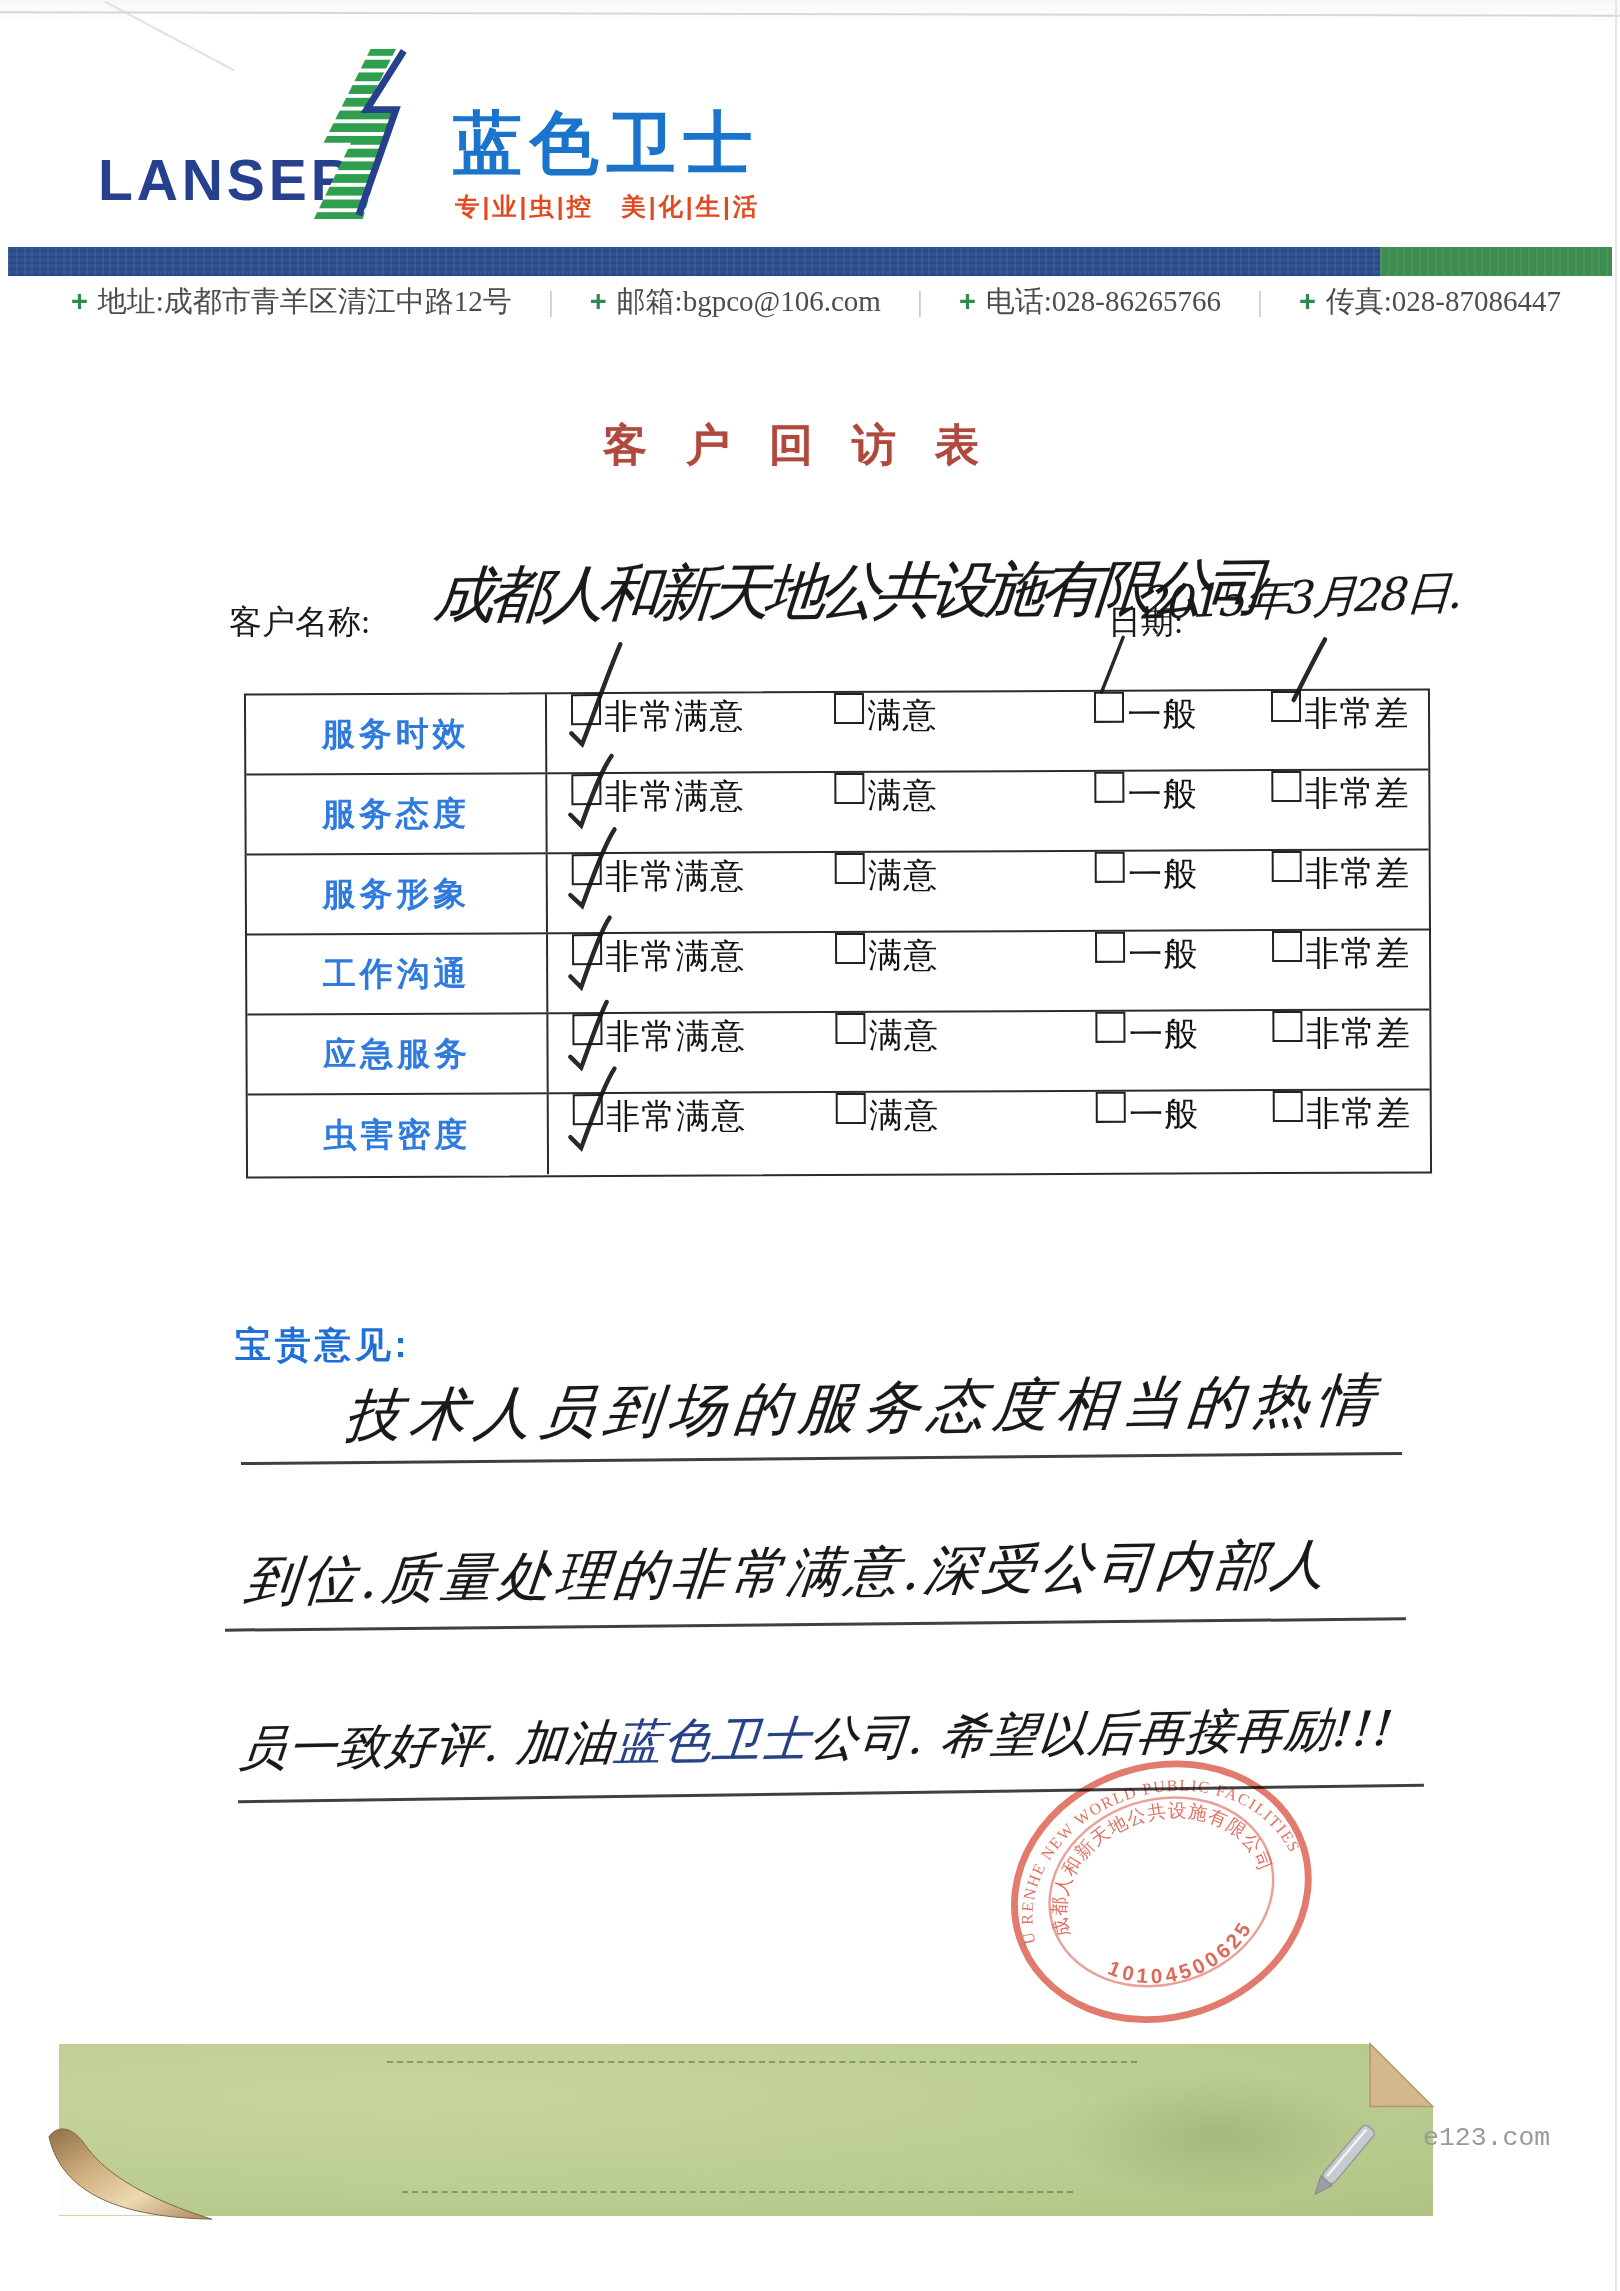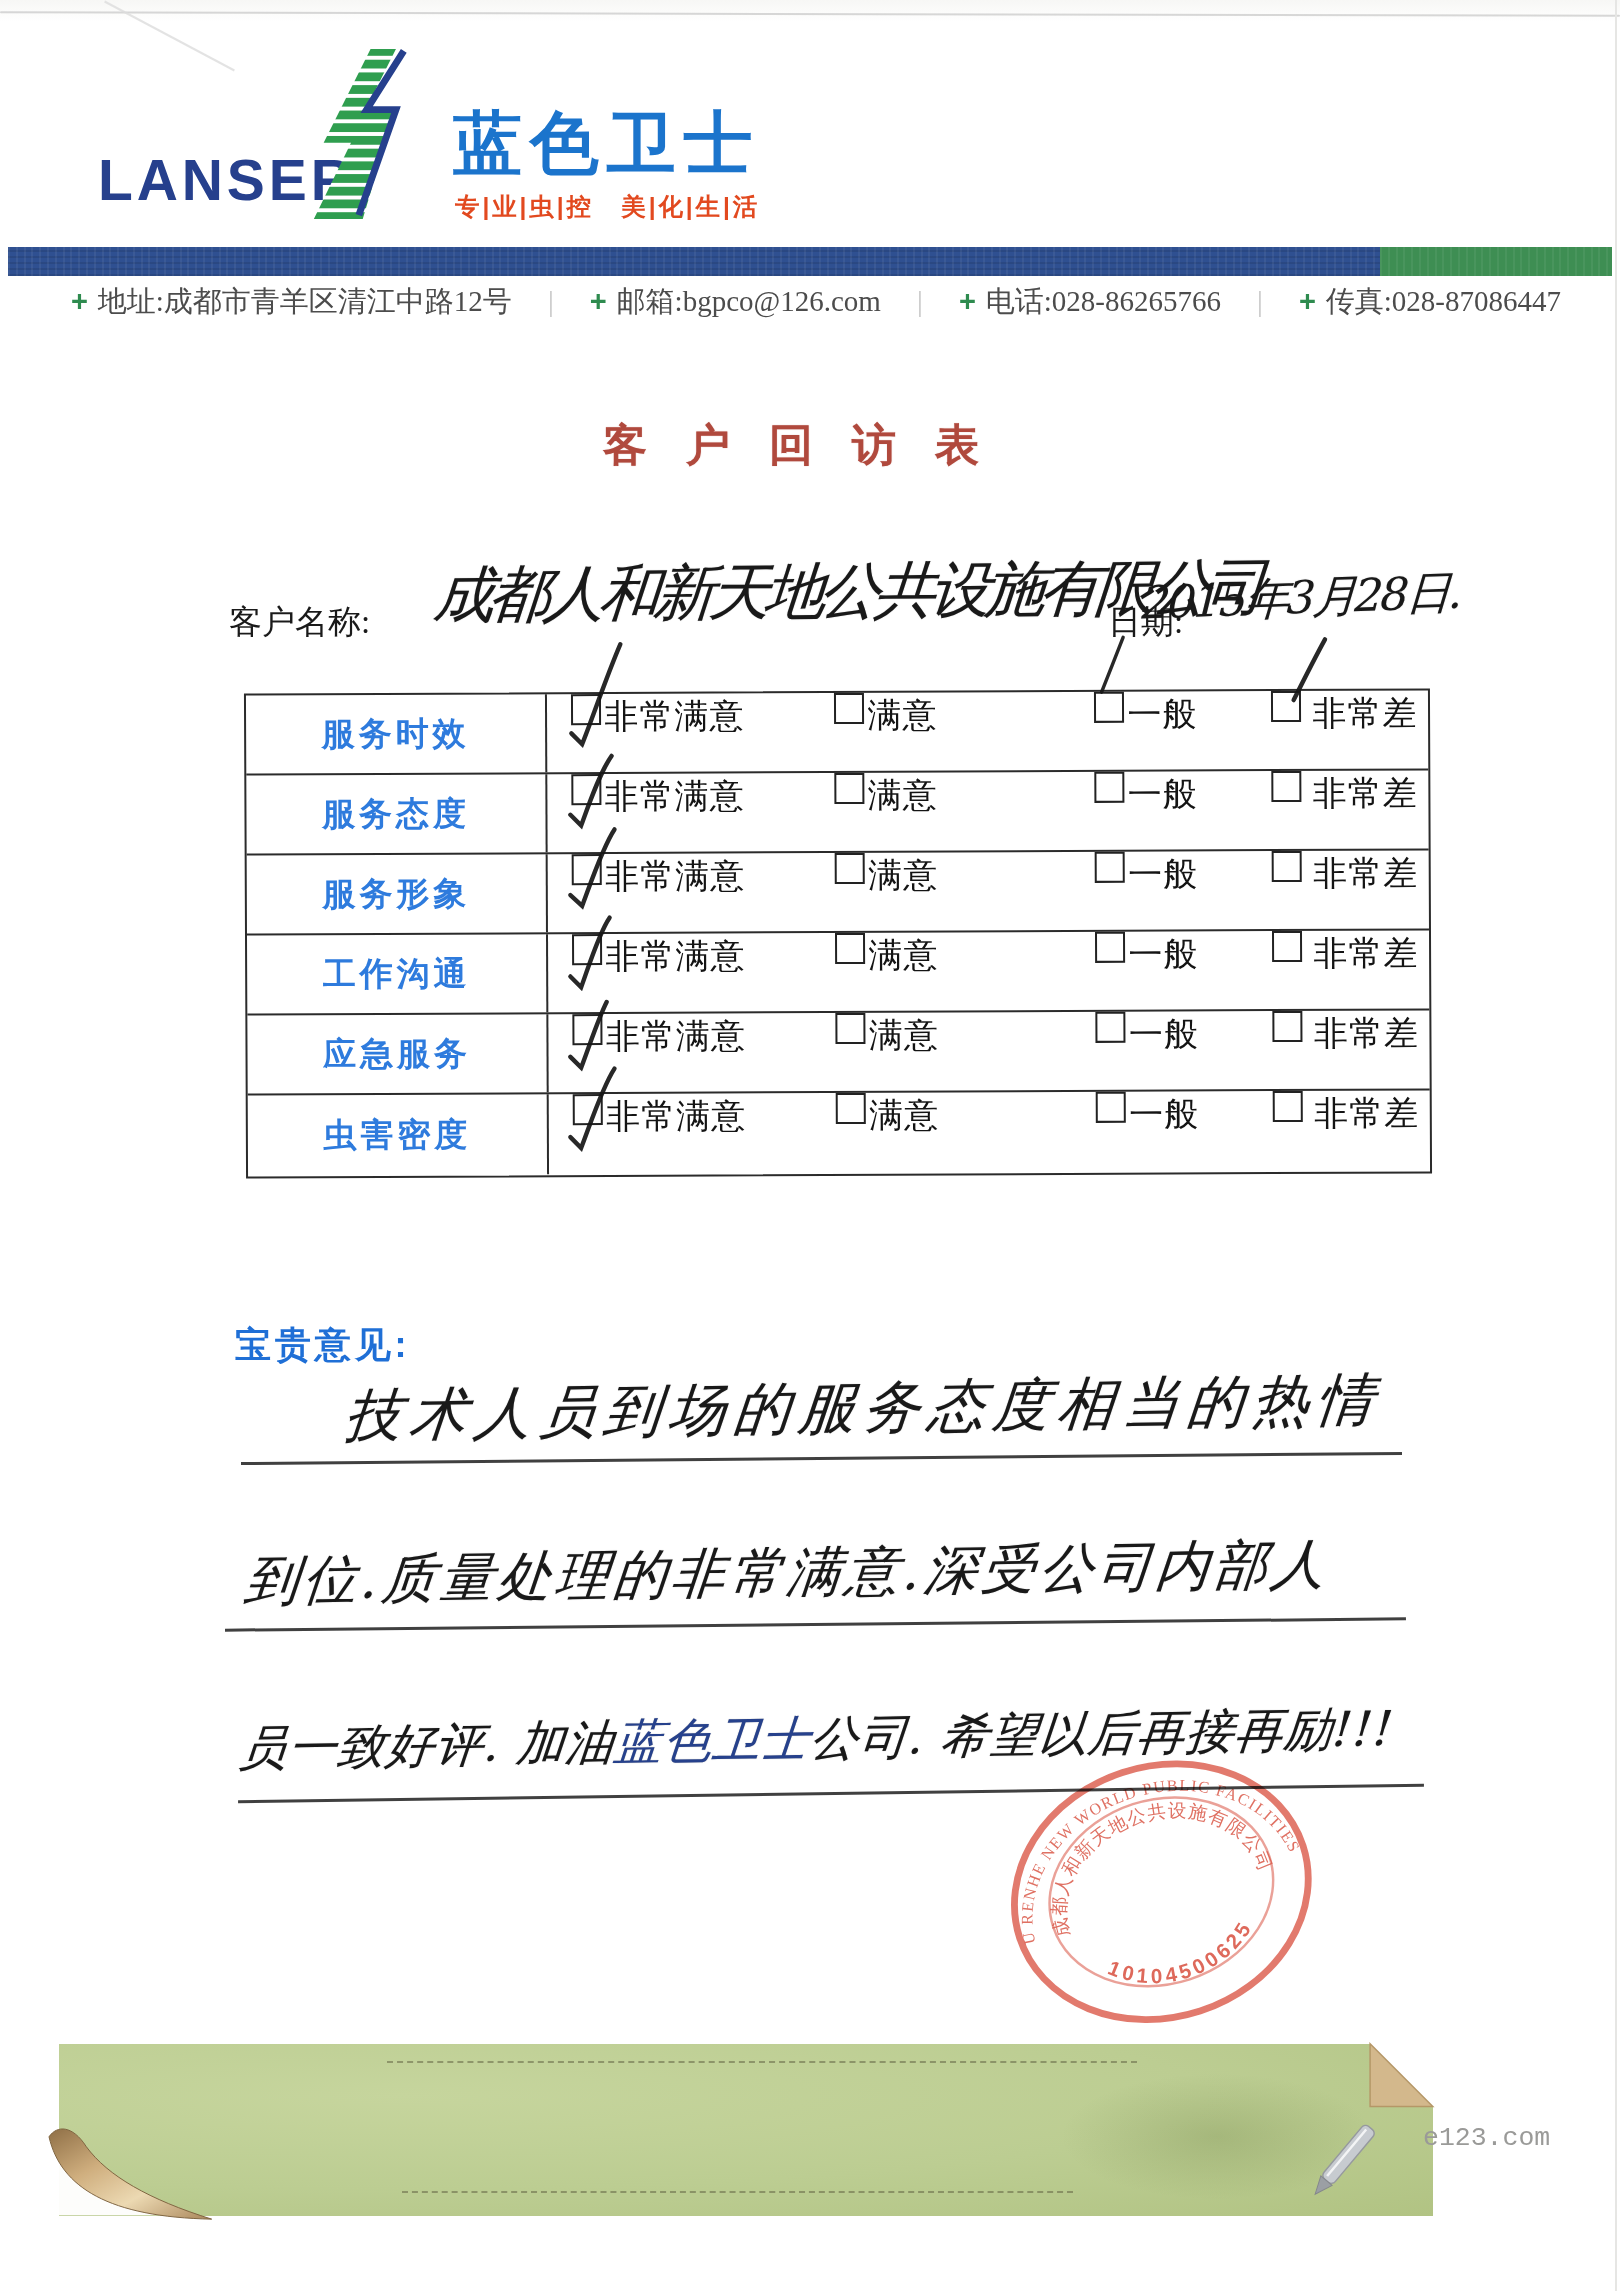--- a/index.html
+++ b/index.html
@@ -47,21 +47,21 @@
            transform:rotate(-2deg) skewX(-5deg);}
   
   .rtable{position:absolute;left:245px;top:691px;width:1186px;height:485px;
           border:2.9px solid #2b2b2b;box-sizing:border-box;transform:rotate(-.25deg);}
   .t-row{position:relative;height:80px;box-sizing:border-box;border-bottom:2.5px solid #2b2b2b;}
   .t-row:last-child{border-bottom:none;}
   .t-label{position:absolute;left:0;top:0;bottom:0;width:301px;box-sizing:border-box;
            border-right:2.5px solid #2b2b2b;display:flex;align-items:center;justify-content:center;
            color:#2e7bdd;font-size:33px;font-weight:bold;letter-spacing:3.9px;}
   .opt{position:absolute;top:0;bottom:0;display:flex;align-items:flex-start;}
-  .opt1{left:325px;} .opt2{left:588px;} .opt3{left:848px;} .opt4{left:1025px;gap:8px;}
+  .opt1{left:325px;} .opt2{left:588px;} .opt3{left:848px;} .opt4{left:1025px;}
   .cbox{display:inline-block;width:25.5px;height:27.4px;border:2.9px solid #222;margin-right:3.9px;
         background:transparent;}
   .opt-label{font-size:34px;color:#141414;letter-spacing:1px;}
   .ink{position:absolute;left:0;top:0;pointer-events:none;}
   
   .fb-label{position:absolute;left:235px;top:1321px;font-size:36px;font-weight:bold;
             color:#1f6fd6;letter-spacing:3.9px;}
   .hw-line{position:absolute;white-space:nowrap;}
   .hw1{left:345px;top:1370px;font-size:57px;letter-spacing:7.8px;transform:rotate(-.9deg) skewX(-6deg);}
   .hw2{left:245px;top:1537px;font-size:54px;letter-spacing:3.9px;transform:rotate(-.9deg) skewX(-6deg);}
@@ -118,21 +118,21 @@
   <div class="bar-green"></div>
 
   <div class="contact">
     <span class="item">
       <span class="plus">+</span>
       <span>地址:成都市青羊区清江中路12号</span>
     </span>
     <span class="sep">|</span>
     <span class="item">
       <span class="plus">+</span>
-      <span>邮箱:bgpco@126.com</span>
+      <span>邮箱:bgpco@106.com</span>
     </span>
     <span class="sep">|</span>
     <span class="item">
       <span class="plus">+</span>
       <span>电话:028-86265766</span>
     </span>
     <span class="sep">|</span>
     <span class="item">
       <span class="plus">+</span>
       <span>传真:028-87086447</span>

